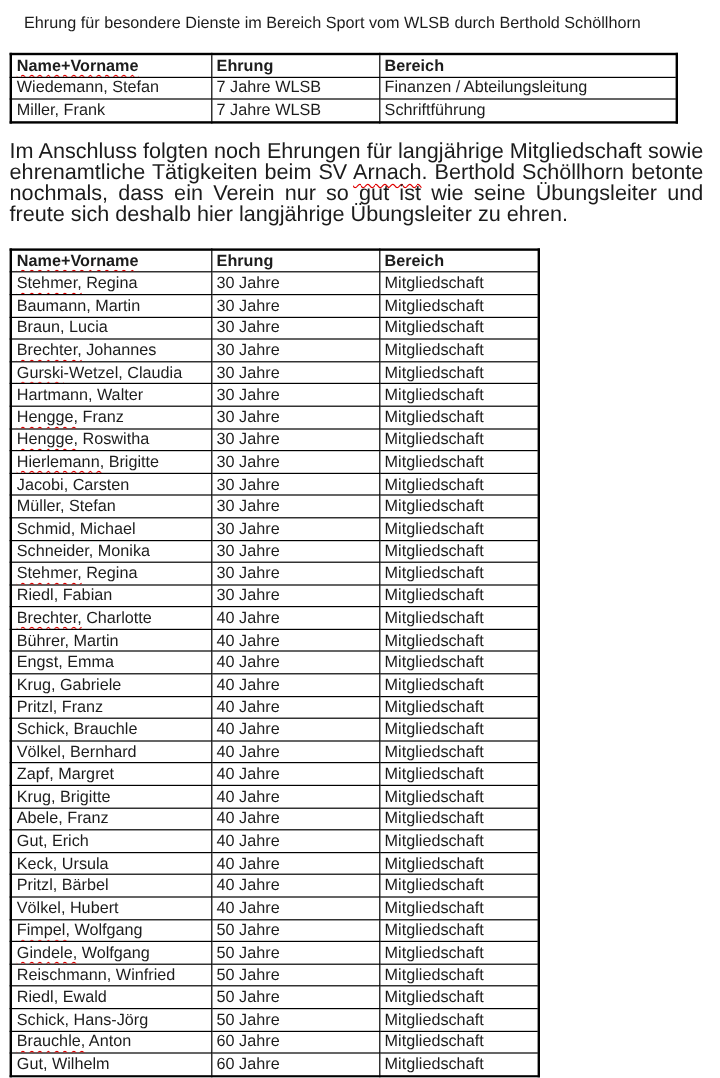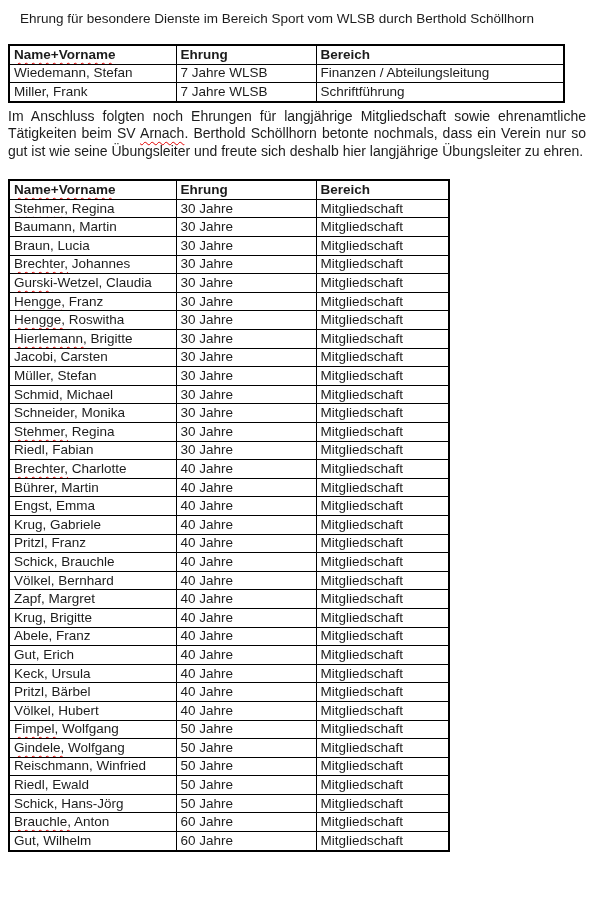--- a/index.html
+++ b/index.html
@@ -44,23 +44,23 @@
     line-height: 16px;
     text-align: left;
     font-weight: 400;
     white-space: nowrap;
     overflow: hidden;
   }
   th {
     font-weight: 700;
   }
   .para {
-    margin: 5px 0 0 0;
+    margin: 15px 0 0 0;
     width: 578px;
-    font-size: 14px;
+    font-size: 18px;
     line-height: 17.5px;
     text-align: justify;
   }
   .sq {
     text-decoration-line: underline;
     text-decoration-style: wavy;
     text-decoration-color: #e00000;
     text-decoration-thickness: 1px;
     text-underline-offset: 2.5px;
     text-decoration-skip-ink: none;
@@ -135,20 +135,25 @@
           <td><span class="sq">Brechter,</span><span> Johannes</span></td>
           <td>30 Jahre</td>
           <td>Mitgliedschaft</td>
         </tr>
         <tr>
           <td><span class="sq">Gurski</span><span>-Wetzel, Claudia</span></td>
           <td>30 Jahre</td>
           <td>Mitgliedschaft</td>
         </tr>
         <tr>
+          <td><span>Hartmann, Walter</span></td>
+          <td>30 Jahre</td>
+          <td>Mitgliedschaft</td>
+        </tr>
+        <tr>
           <td><span class="sq">Hengge,</span><span> Franz</span></td>
           <td>30 Jahre</td>
           <td>Mitgliedschaft</td>
         </tr>
         <tr>
           <td><span class="sq">Hengge,</span><span> Roswitha</span></td>
           <td>30 Jahre</td>
           <td>Mitgliedschaft</td>
         </tr>
         <tr>

